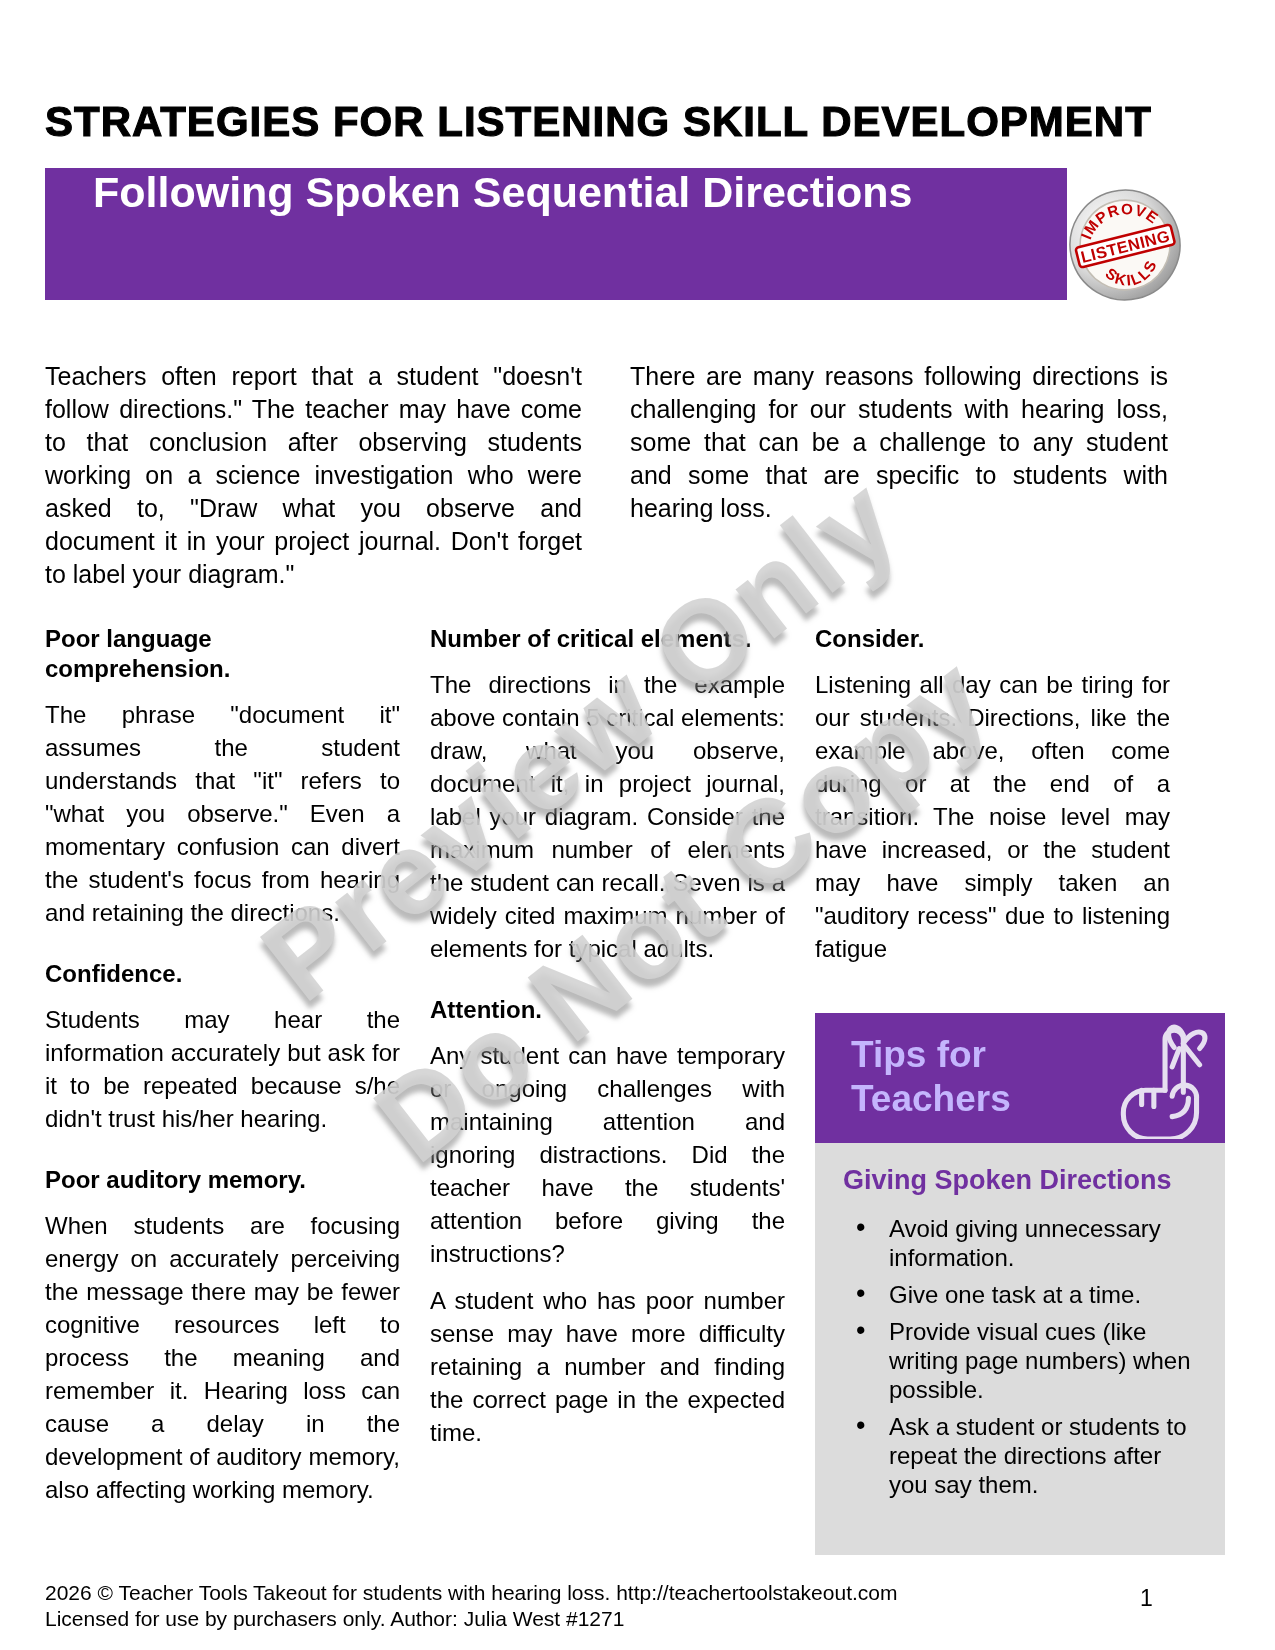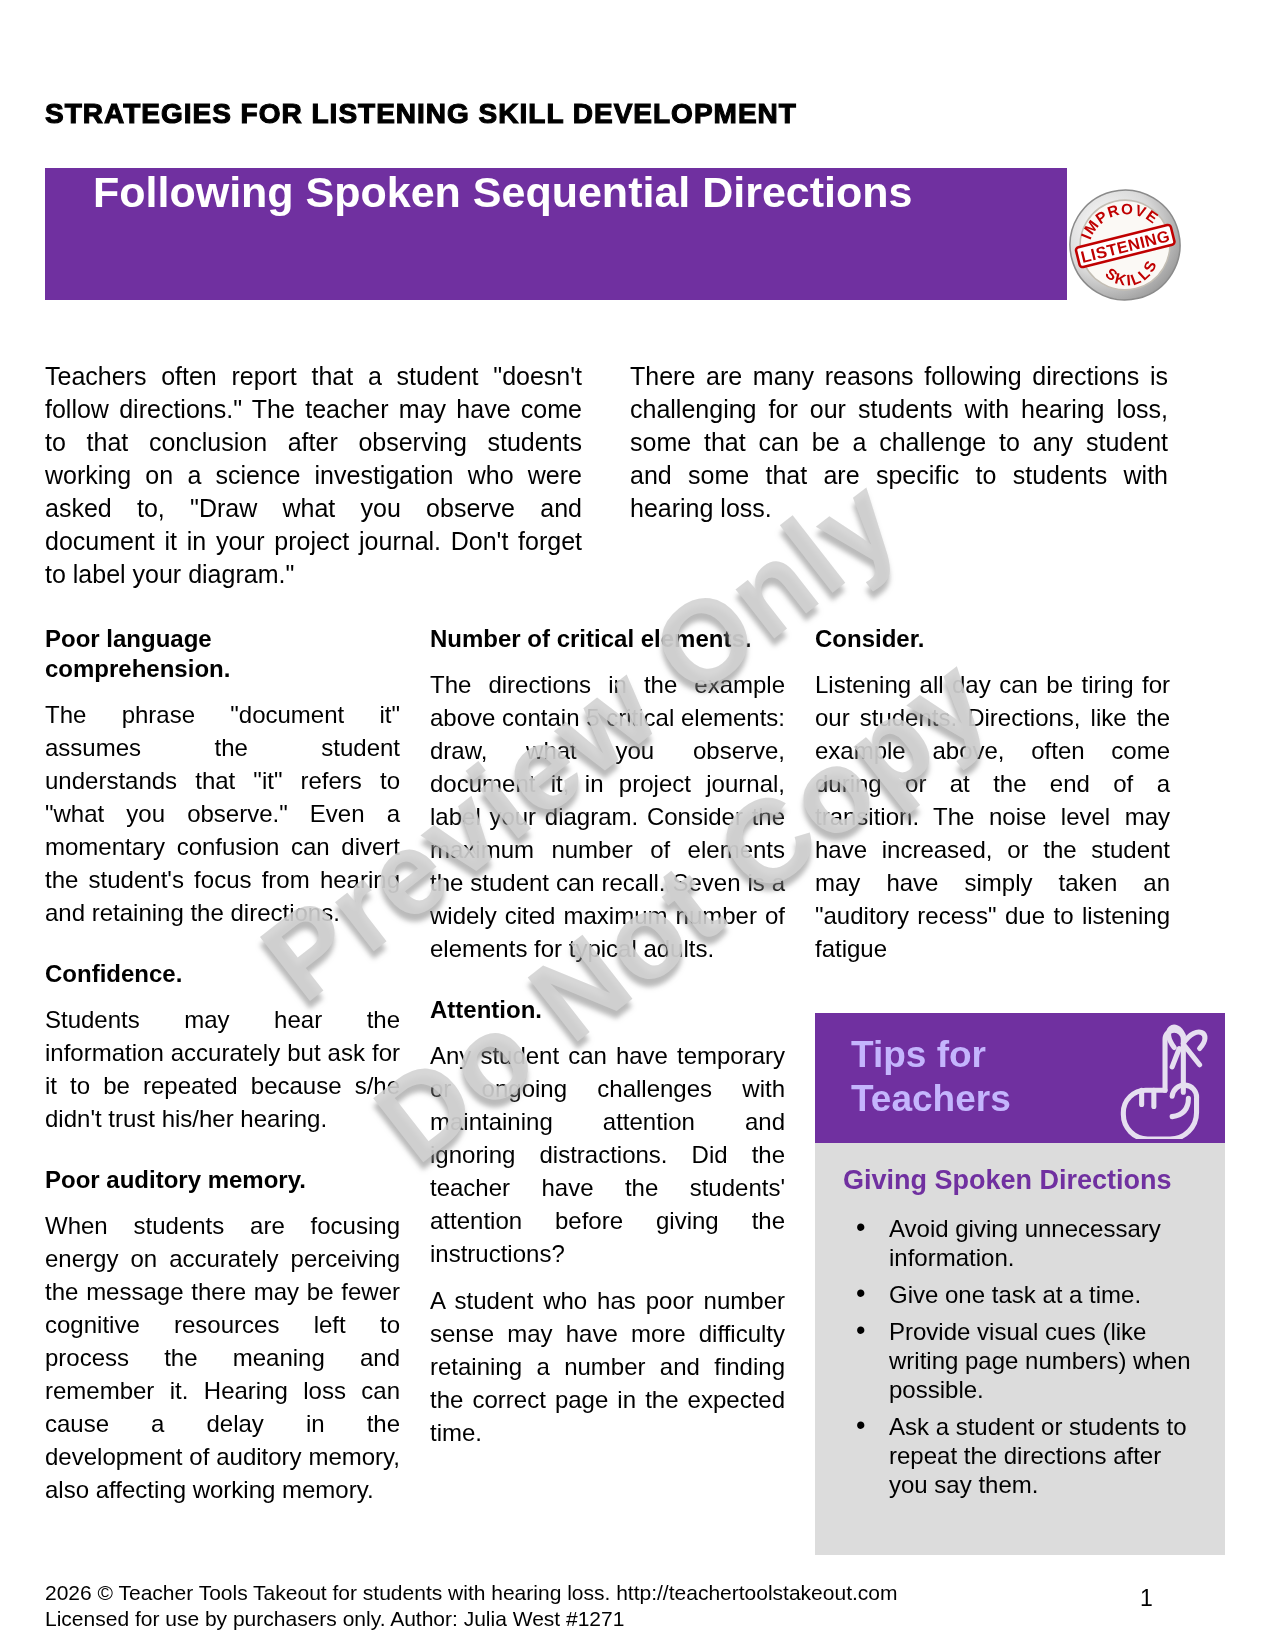--- a/index.html
+++ b/index.html
@@ -1,21 +1,21 @@
 <!DOCTYPE html>
 <html><head>
 <meta charset="utf-8">
 <style>
   html,body{margin:0;padding:0;background:#fff;}
   .page{
     position:relative;width:1275px;height:1650px;background:#ffffff;
     font-family:"Liberation Sans",sans-serif;color:#000;overflow:hidden;
   }
   .doc-title{
-    position:absolute;left:45px;top:98px;font-size:28px;font-weight:bold;
+    position:absolute;left:45px;top:98px;font-size:42px;font-weight:bold;
     letter-spacing:1px;-webkit-text-stroke:1.1px #000;white-space:nowrap;
   }
   .banner{
     position:absolute;left:45px;top:168px;width:1022px;height:132px;
     background:#7030A0;display:flex;
   }
   .banner-text{
     padding-left:48px;font-size:43px;font-weight:bold;color:#ffffff;white-space:nowrap;
   }
   .logo{position:absolute;left:1068px;top:188px;}

